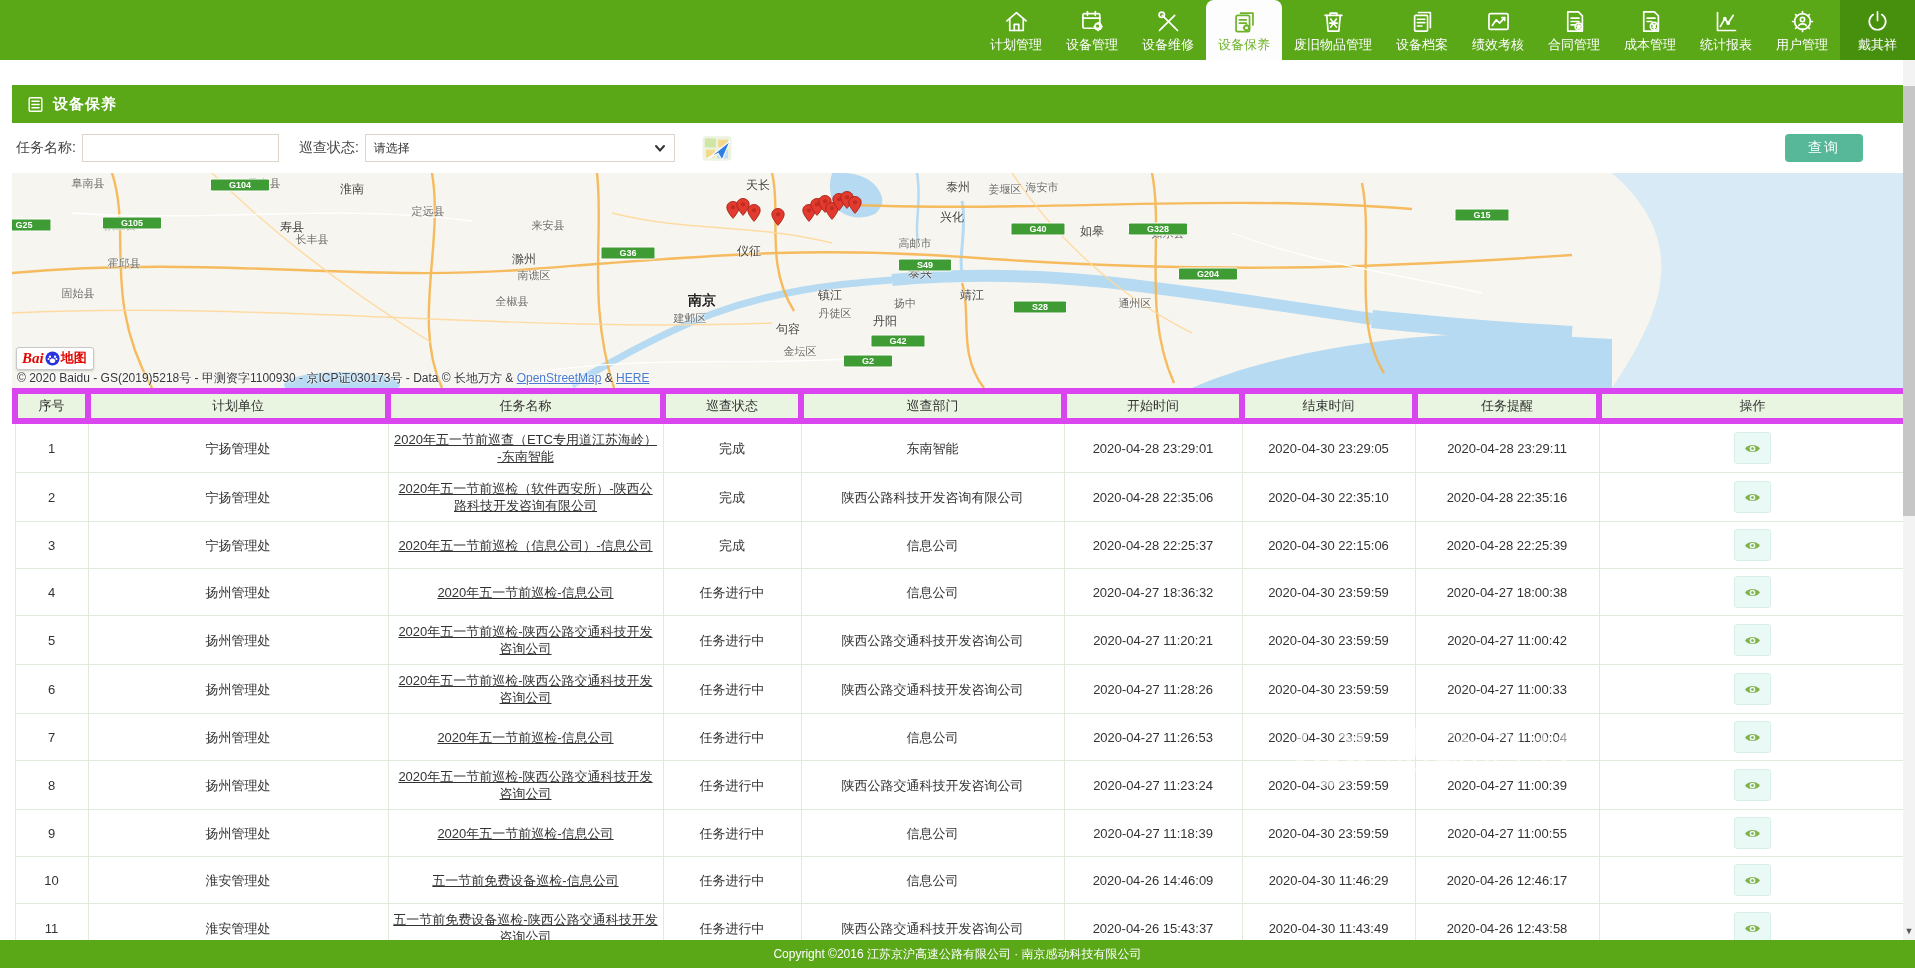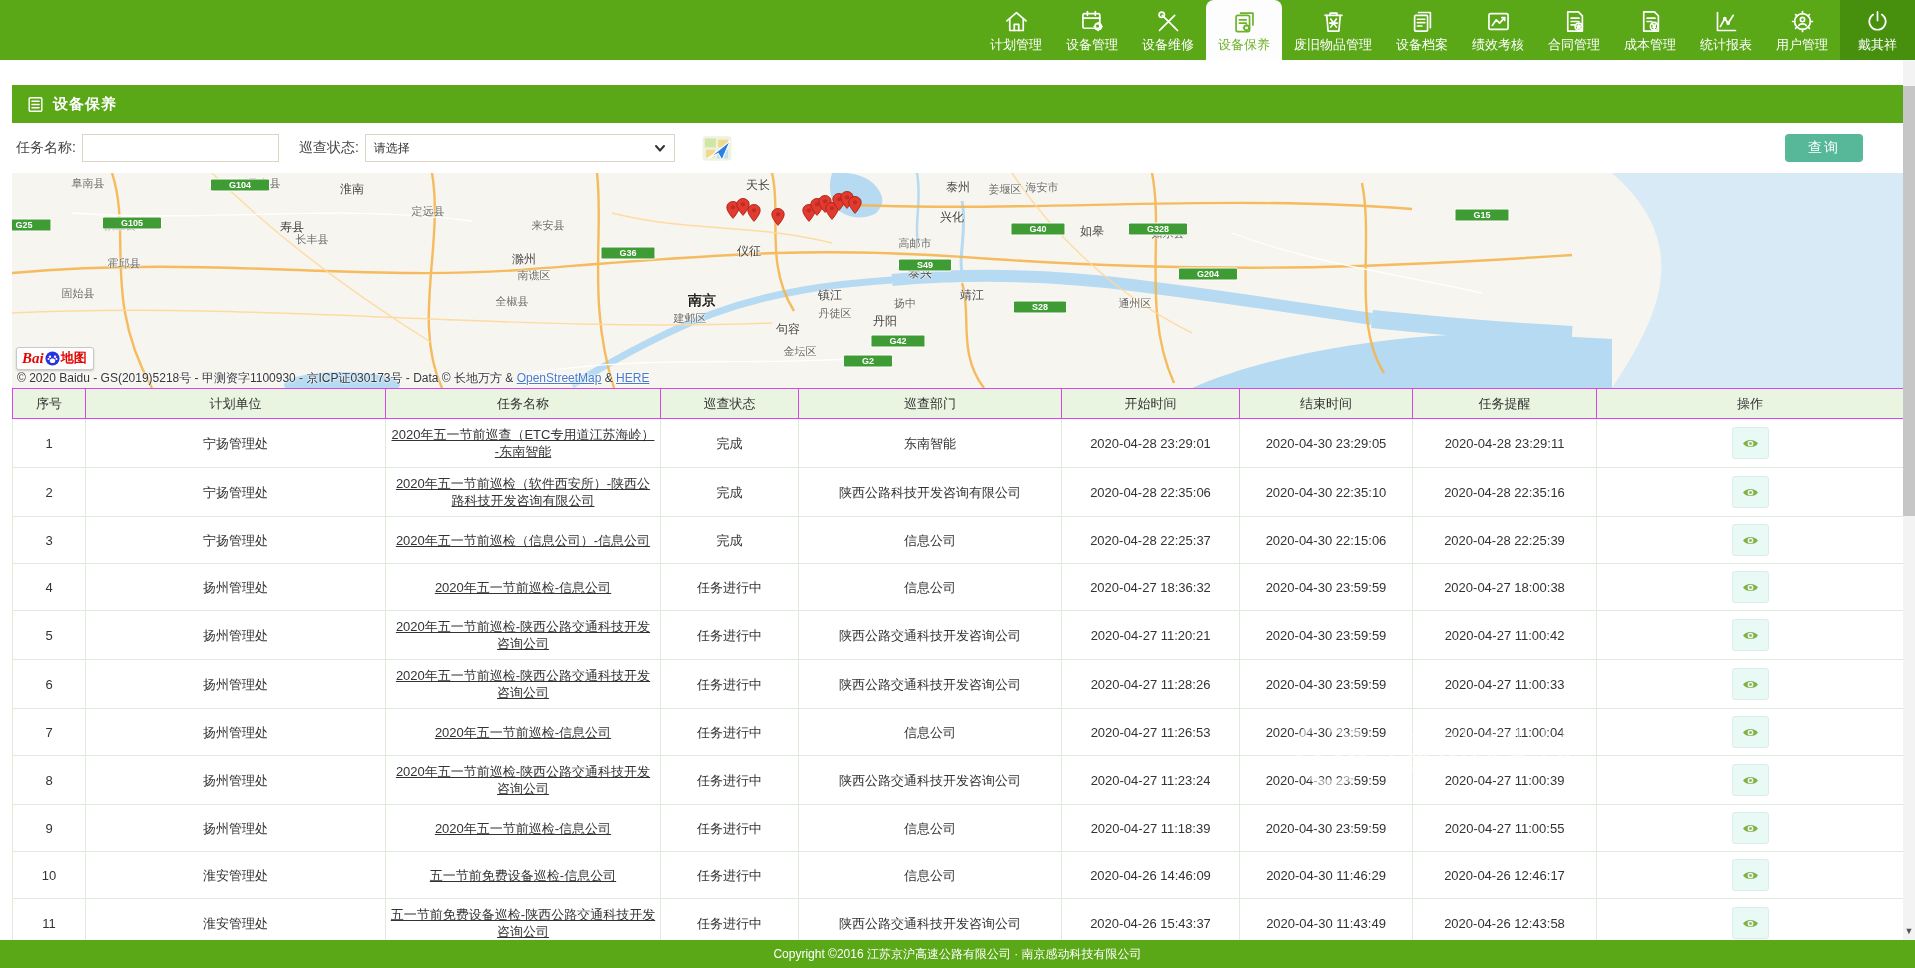--- a/index.html
+++ b/index.html
@@ -58,21 +58,21 @@
   .bd-bai { color:#e10601; font-weight:bold; font-size:15px; font-style:italic; font-family:"Liberation Serif",serif; }
   .bd-paw { width:15px; height:15px; margin:0 1px; }
   .bd-tu { color:#e10601; font-weight:bold; font-size:13px; }
   .map-attr { position:absolute; left:5px; bottom:1px; font-size:12px; color:#33363b;
     text-shadow:0 0 2px #fff,0 0 3px #fff; }
   .map-attr a { color:#4a7bd0; text-decoration:underline; cursor:pointer; }
 
   
   .table-wrap { height:552px; overflow:hidden; }
   table.grid { border-collapse:collapse; table-layout:fixed; width:1891px; font-size:13px; color:#333; }
-  table.grid th { background:#e9f4e1; border:1px solid #d946ef; height:30px; font-weight:normal; color:#333;text-align:center; }
+  table.grid th { background:#e9f4e1; border:6px solid #d946ef; height:30px; font-weight:normal; color:#333;text-align:center; }
   table.grid td { border:1px solid #e0ebdb; text-align:center; padding:7px 4px; line-height:17px;
     background:#fff; word-break:break-all; }
   a.task-link { color:#333; text-decoration:underline; cursor:pointer; }
   .eye-btn { width:37px; height:32px; background:#e9f9f5; border:1px solid #d7efe7; border-radius:3px;
     cursor:pointer; display:inline-flex; align-items:center; justify-content:center; color:#82b148; }
   .eye-btn svg { width:17px; height:13px; display:block; }
 
   
   .app-footer { position:absolute; left:0; bottom:0; width:1915px; height:28px; background:#5aa717;
     color:#fff; font-size:12px; text-align:center; line-height:28px; z-index:30; }

